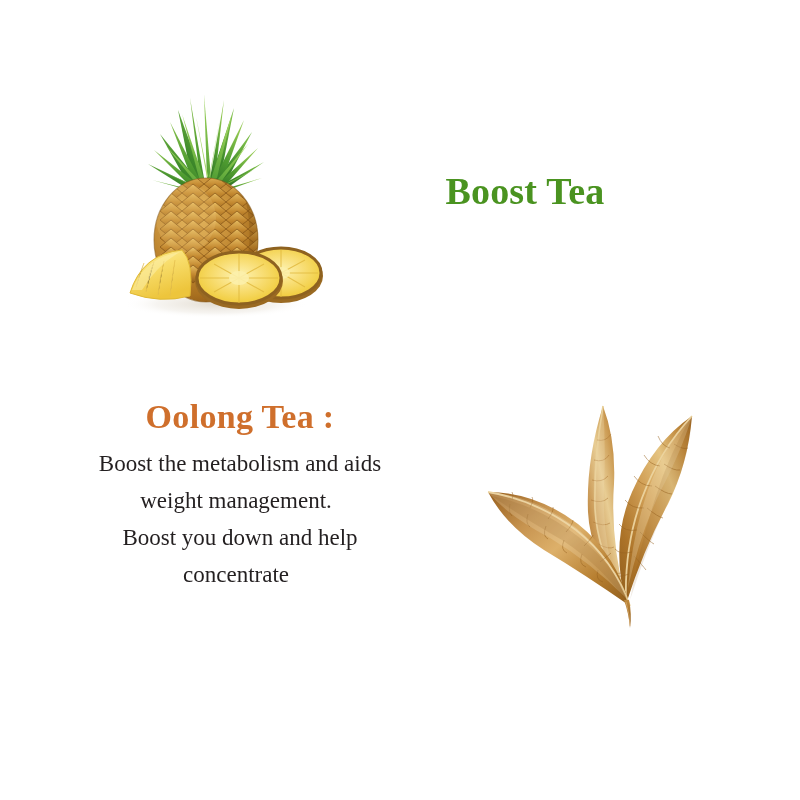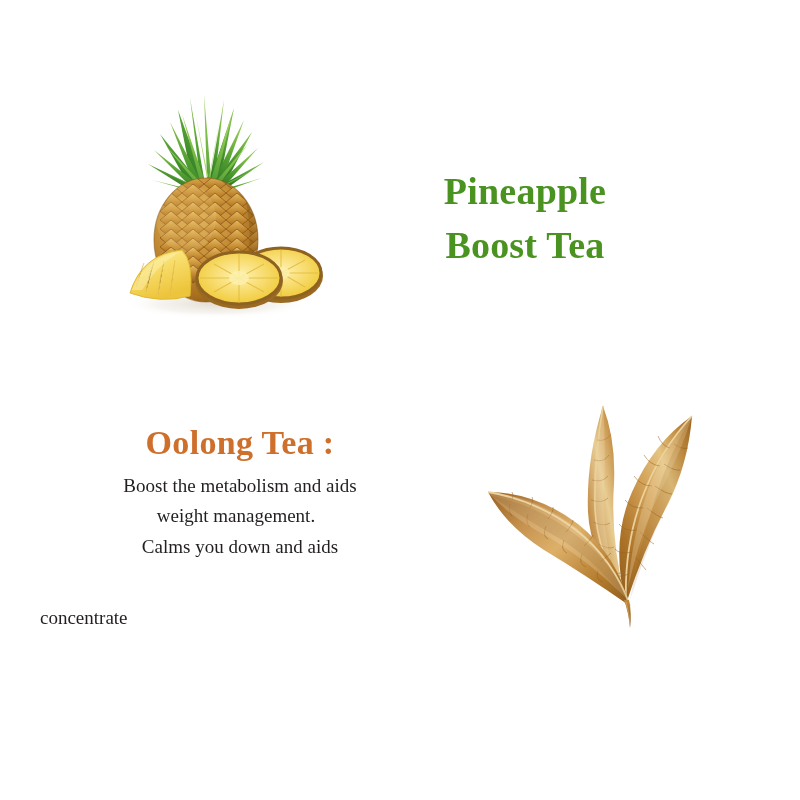--- a/index.html
+++ b/index.html
@@ -35,41 +35,41 @@
     font-size: 38px;
     line-height: 1.42;
     letter-spacing: 0.2px;
   }
   #product-title .tline { display: block; white-space: nowrap; }
 
   
   #benefit-block {
     position: absolute;
     left: 40px;
-    top: 422px;
+    top: 396px;
     width: 400px;
     text-align: center;
   }
   #benefit-heading {
     color: #cf6f2c;
     font-weight: bold;
     font-size: 34px;
     line-height: 1.25;
     margin: 0 0 6px 0;
     letter-spacing: 0.3px;
   }
   #benefit-body {
     color: #231f20;
-    font-size: 19px;
+    font-size: 23px;
     line-height: 1.62;
     margin: 0;
   }
   #benefit-body .bline { display: block; white-space: nowrap; }
   #benefit-body .bline.r2 { padding-right: 8px; }
-  #benefit-body .bline.r4 { text-align: left; padding-right: 8px; margin-top: 40px; }
+  #benefit-body .bline.r4 { text-align: center; padding-right: 8px; }
 
   #tealeaf-art {
     position: absolute;
     left: 478px;
     top: 388px;
     width: 236px;
     height: 246px;
   }
 
   svg { display: block; overflow: visible; }
@@ -292,30 +292,29 @@
           <path d="M50 227 q2 -18 6 -34"></path>
           <path d="M62 228 q2 -18 5 -36"></path>
           <path d="M28 219 q3 -12 8 -24"></path>
         </g>
         <path d="M24 222 Q36 190 72 184 Q50 196 34 222 Z" fill="#fdf3b8" opacity="0.45"></path>
       </g>
     </svg>
   </div>
 
   <div id="product-title">
-    <span class="tline">Pineapple</span>
     <span class="tline">Boost Tea</span>
   </div>
 
   <div id="benefit-block">
     <div id="benefit-heading">Oolong Tea :</div>
     <div id="benefit-body">
       <span class="bline r1">Boost the metabolism and aids</span>
       <span class="bline r2">weight management.</span>
-      <span class="bline r3">Calms you down and aids</span>
+      <span class="bline r3">Boost you down and help</span>
       <span class="bline r4">concentrate</span>
     </div>
   </div>
 
   <div id="tealeaf-art">
     <svg viewBox="0 0 236 246" width="236" height="246" aria-hidden="true">
       <defs>
         <linearGradient id="teaUpRight" x1="0" y1="1" x2="1" y2="0">
           <stop offset="0%" stop-color="#8e5c1c"></stop>
           <stop offset="22%" stop-color="#ad7429"></stop>

